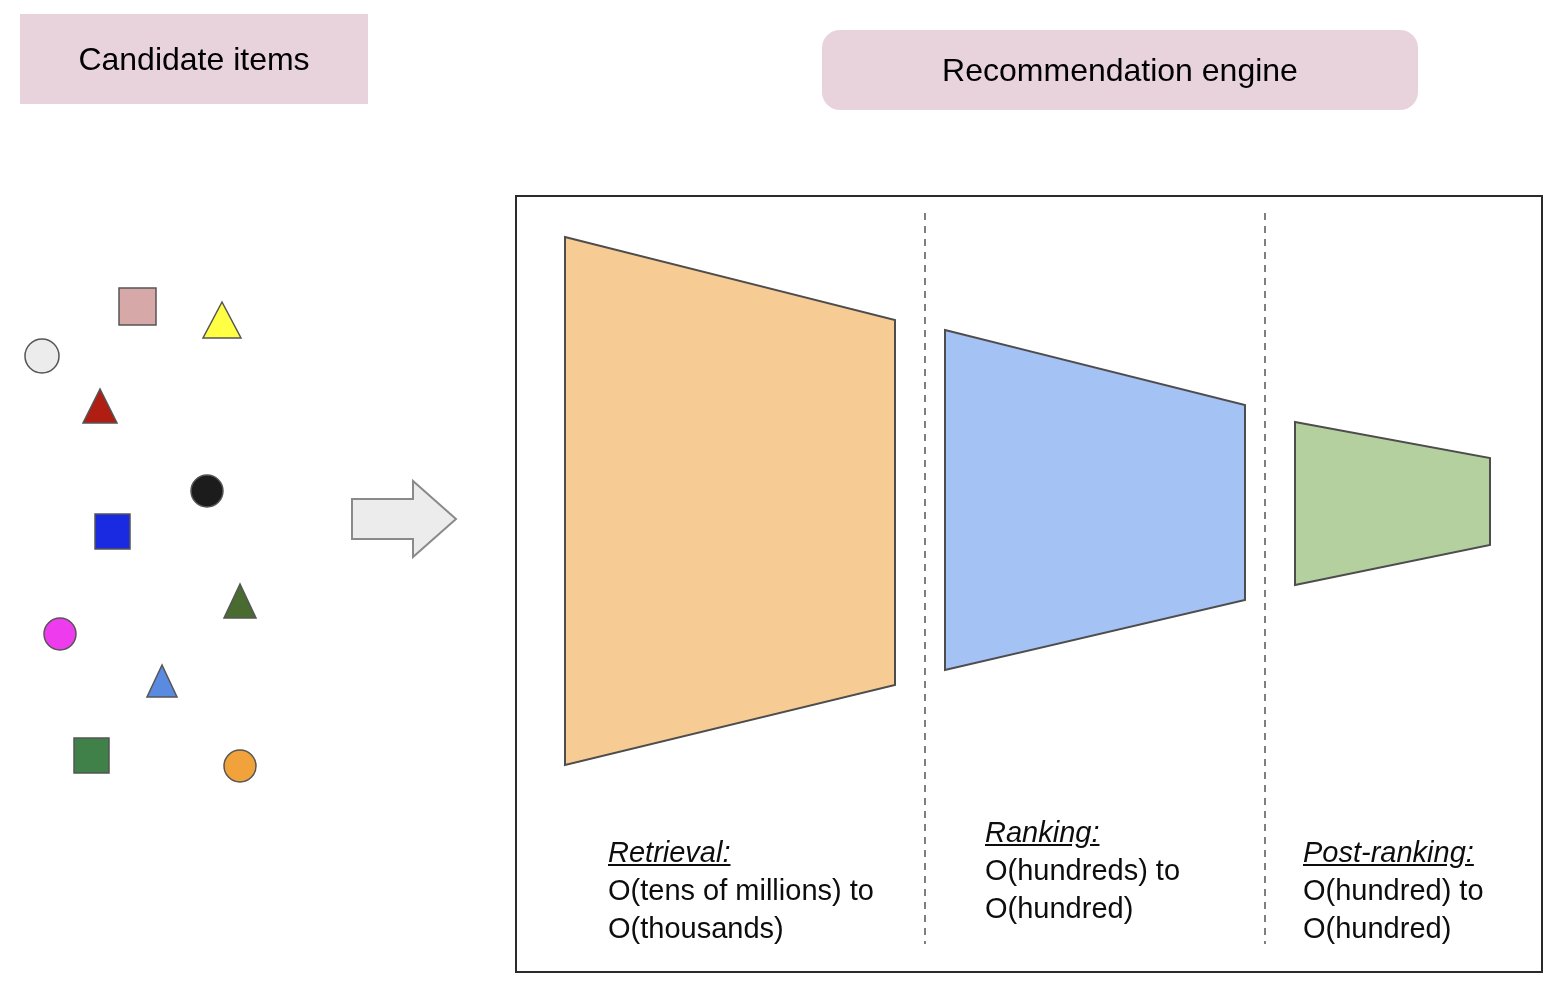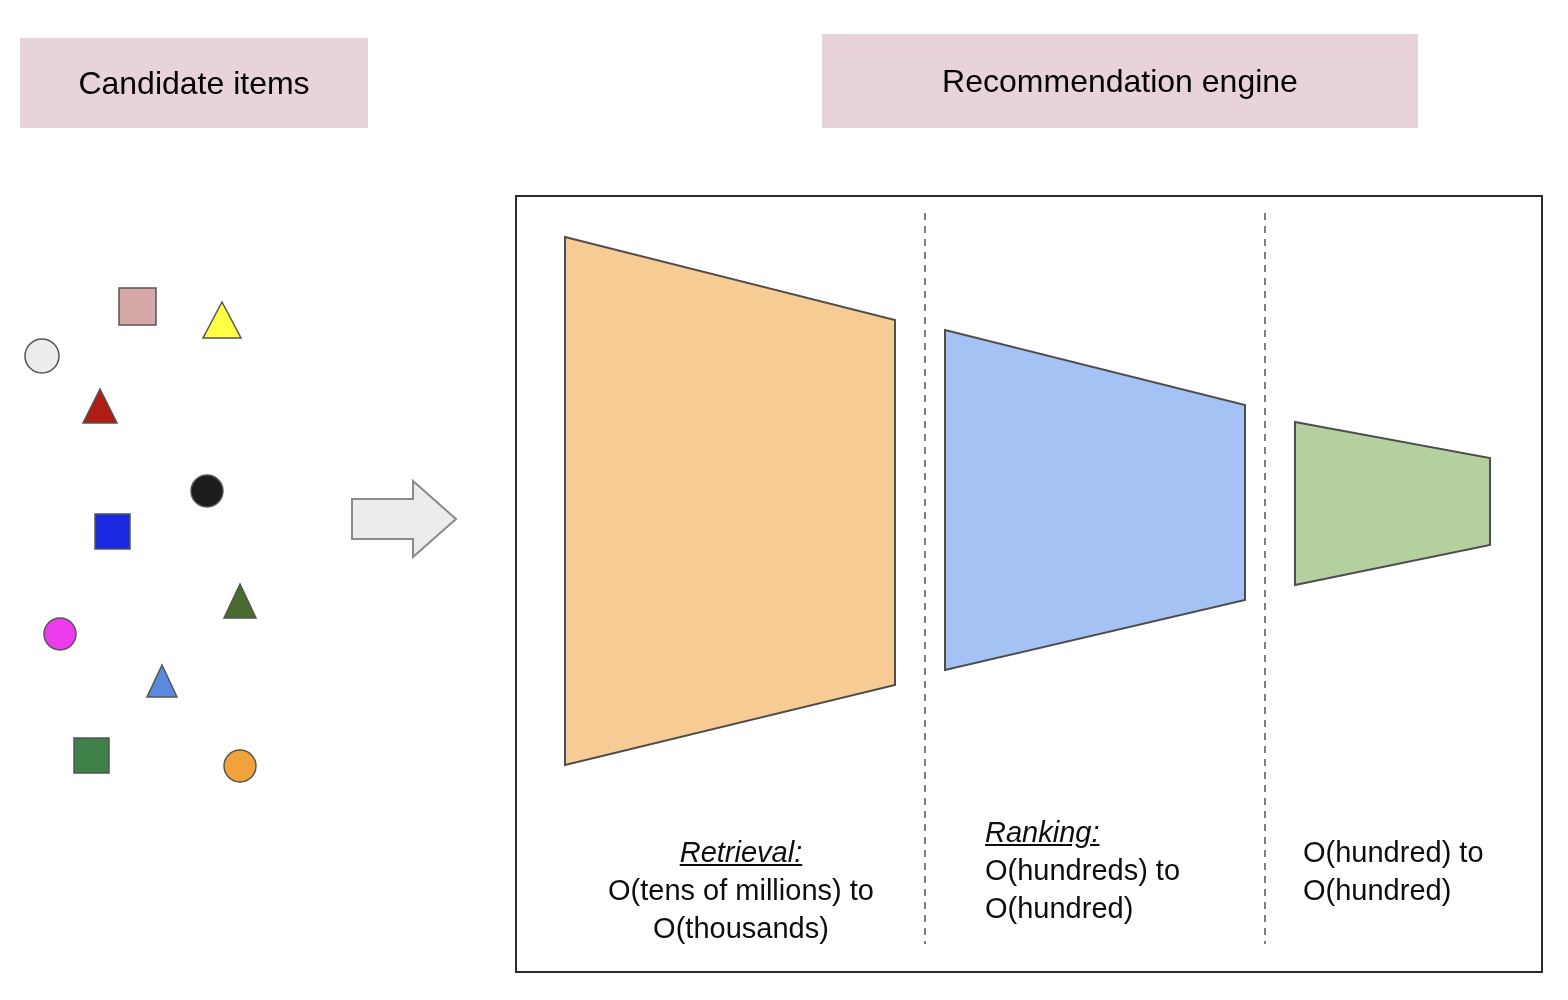--- a/index.html
+++ b/index.html
@@ -12,24 +12,23 @@
     overflow: hidden;
   }
   .header {
     position: absolute;
     background: #e8d3dd;
     display: flex;
     align-items: center;
     justify-content: center;
     font-size: 32px;
     color: #000000;
-    margin-top: 24px;
   }
   .header-left  { left: 20px;  top: 14px; width: 348px; height: 90px; }
-  .header-right { left: 822px; top: 10px; width: 596px; height: 94px; }
+  .header-right { left: 822px; top: 30px; width: 596px; height: 80px; border-radius: 18px; }
 
   .engine-box {
     position: absolute;
     left: 515px; top: 195px;
     width: 1028px; height: 778px;
     border: 2px solid #2b2b2b;
     background: #ffffff;
     box-sizing: border-box;
   }
   .layer {
@@ -44,21 +43,21 @@
   .arrow   { stroke: #8a8a8a; stroke-width: 2; }
 
   .stage {
     position: absolute;
     font-size: 29px;
     line-height: 38px;
     color: #0d0d0d;
     white-space: nowrap;
   }
   .stage-title { font-style: italic; text-decoration: underline; }
-  .stage-retrieval { left: 608px;  top: 833px; text-align: center; }
+  .stage-retrieval { left: 608px;  top: 833px; }
   .stage-ranking   { left: 985px;  top: 813px; }
   .stage-post      { left: 1303px; top: 833px; }
 </style>
 </head>
 <body>
 
 <div class="canvas">
 
   <div class="header header-left">
     <span>Candidate items</span>
@@ -100,17 +99,18 @@
     <div>O(thousands)</div>
   </div>
 
   <div class="stage stage-ranking">
     <div class="stage-title">Ranking:</div>
     <div>O(hundreds) to</div>
     <div>O(hundred)</div>
   </div>
 
   <div class="stage stage-post">
+    <div class="stage-title">Post-ranking:</div>
     <div>O(hundred) to</div>
     <div>O(hundred)</div>
   </div>
 
 </div>
 
 </body></html>

